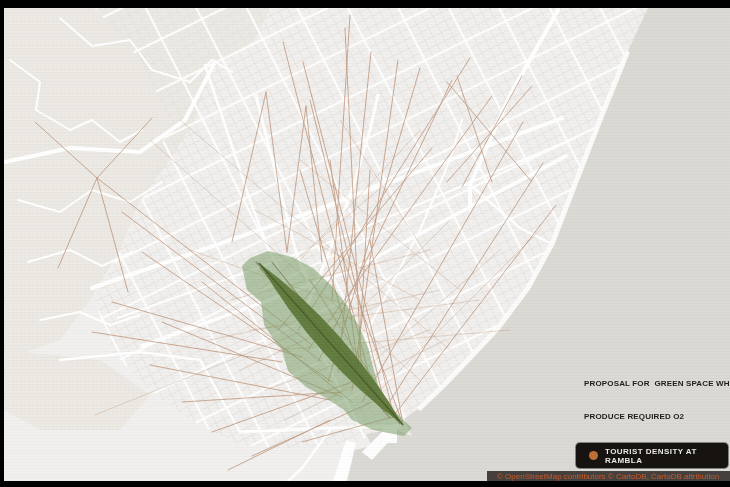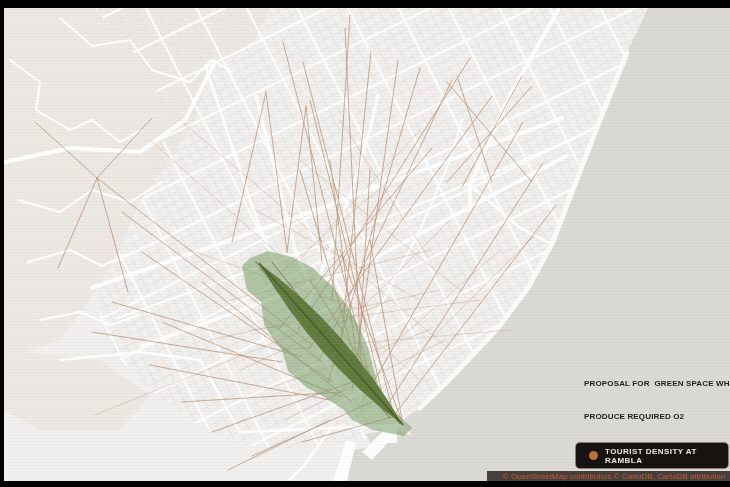--- a/index.html
+++ b/index.html
@@ -15,21 +15,21 @@
   .bar-bottom{left:0;top:481px;width:730px;height:6px;}
   .bar-left{left:0;top:0;width:4px;height:487px;}
   .proposal{position:absolute;left:584px;top:356px;width:150px;color:#1f1e1c;
     font-size:8px;font-weight:600;letter-spacing:.15px;line-height:11px;white-space:pre;}
   .legend{position:absolute;left:576px;top:443px;width:152px;height:25px;border-radius:4px;
     display:flex;align-items:center;gap:7px;padding-left:13px;box-sizing:border-box;
     box-shadow:0 0 0 1px rgba(0,0,0,.4);}
   .legend-dot{width:9px;height:9px;border-radius:50%;flex:0 0 auto;}
   .legend-label{font-size:8px;font-weight:bold;letter-spacing:.45px;}
   .attribution{position:absolute;left:487px;top:471px;width:243px;height:11px;overflow:hidden;
-    font-size:8px;line-height:11px;white-space:nowrap;padding-left:16px;box-sizing:border-box;}
+    font-size:8px;line-height:11px;white-space:nowrap;padding-left:10px;box-sizing:border-box;}
   .attribution a{text-decoration:none;}
 </style>
 </head>
 <body>
 
 <div class="stage">
 
   <div class="map-wrap">
     <svg id="map-svg" width="730" height="487" viewBox="0 0 730 487">
       <defs>

